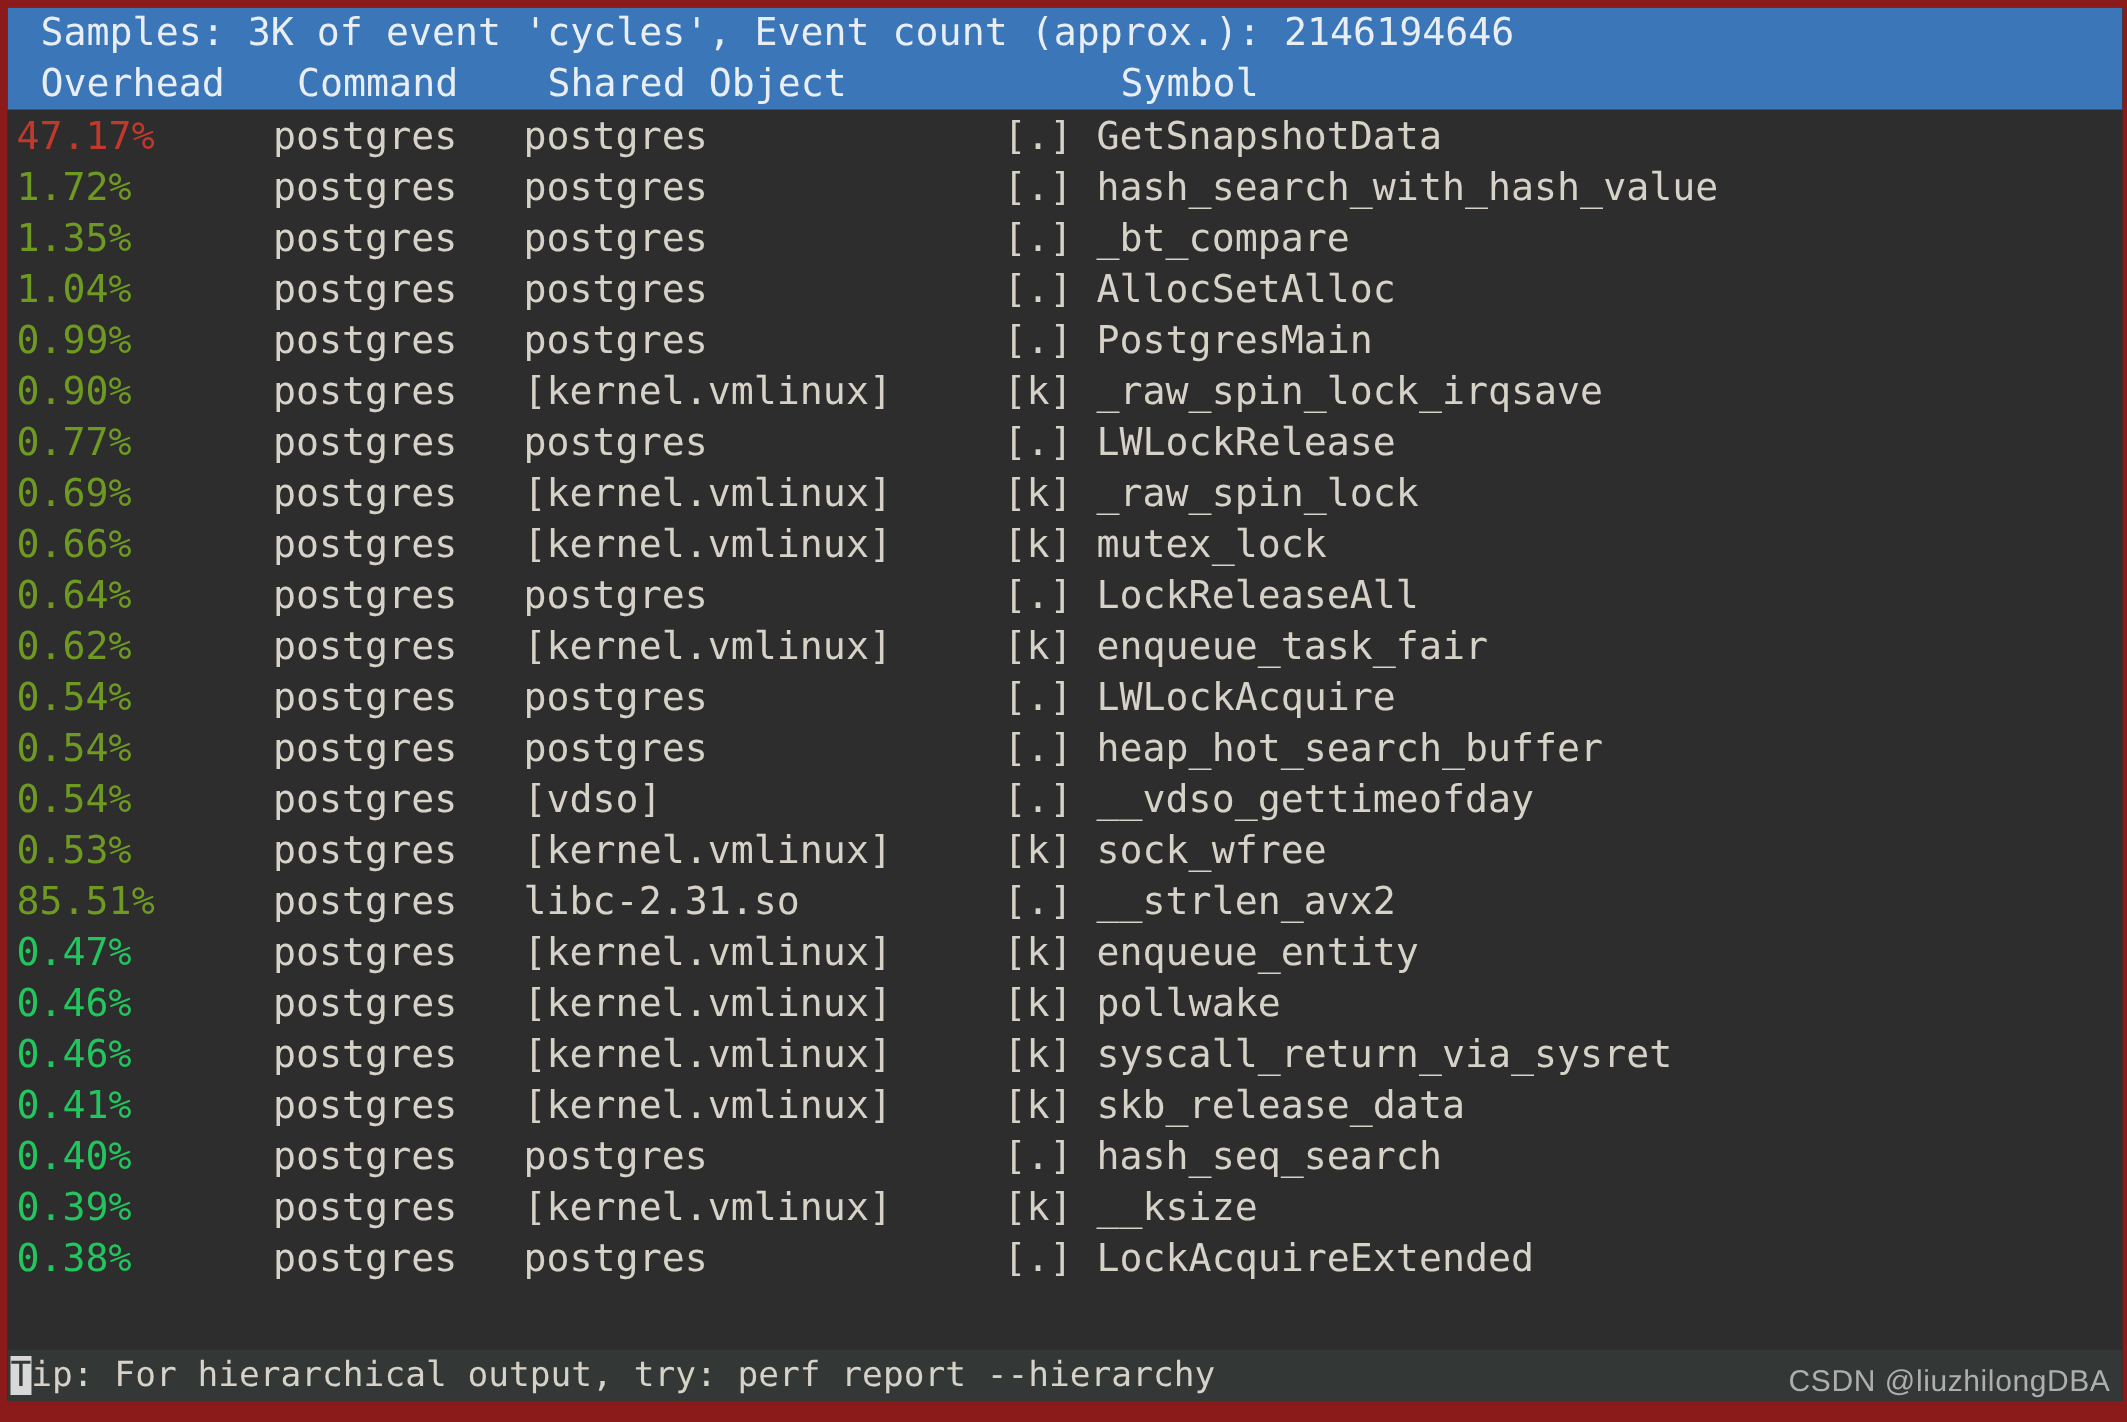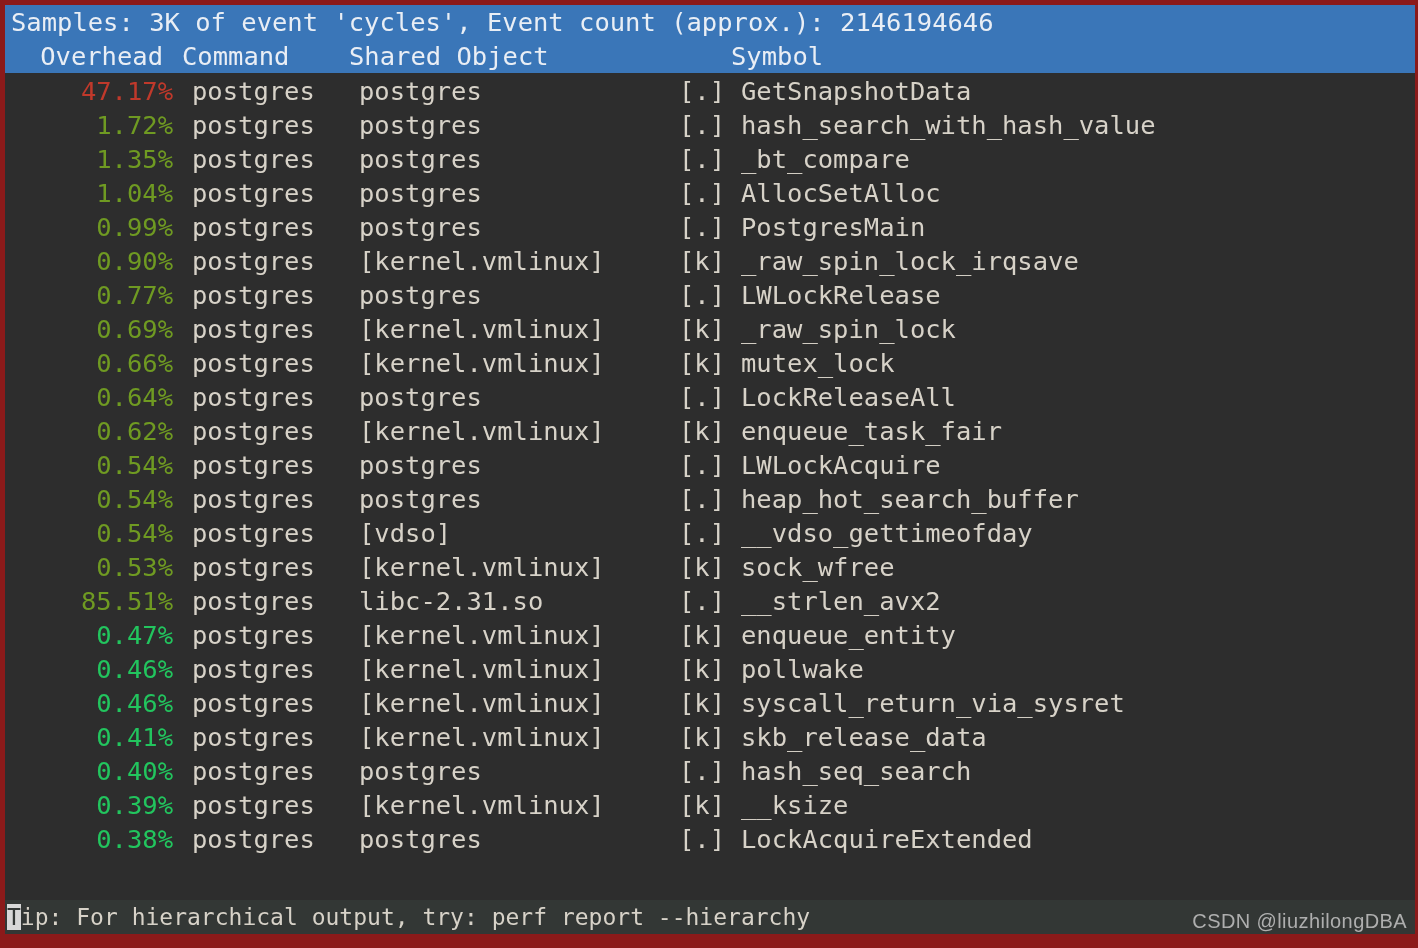--- a/index.html
+++ b/index.html
@@ -36,36 +36,37 @@
     flex: 0 0 auto;
     padding: 0;
   }
   .hdr-line {
     white-space: pre;
     font-size: 25.5px;
     line-height: 34px;
     height: 34px;
     letter-spacing: 0px;
     padding-left: 6px;
+    margin-left: 16px;
   }
 
   
   .rows {
     flex: 1 1 auto;
     padding-top: 1px;
   }
   .row {
     white-space: pre;
     font-size: 25.5px;
     line-height: 34px;
     height: 34px;
     color: #d7d2c8;
-    padding-left: 16px;
+    padding-left: 6px;
   }
-  .c-ovh  { display: inline-block; width: 152px; text-align: right; }
+  .c-ovh  { display: inline-block; width: 152px; text-align: left; }
   .c-cmd  { display: inline-block; width: 167px; padding-left: 19px; }
   .c-dso  { display: inline-block; width: 320px; }
   .c-lvl  { display: inline-block; width: 62px; }
   .c-sym  { display: inline-block; }
 
   .pct-hot  { color: #c0392b; }
   .pct-warm { color: #6f9a22; }
   .pct-cool { color: #22c55e; }
 
   .text-std { color: #d7d2c8; }

